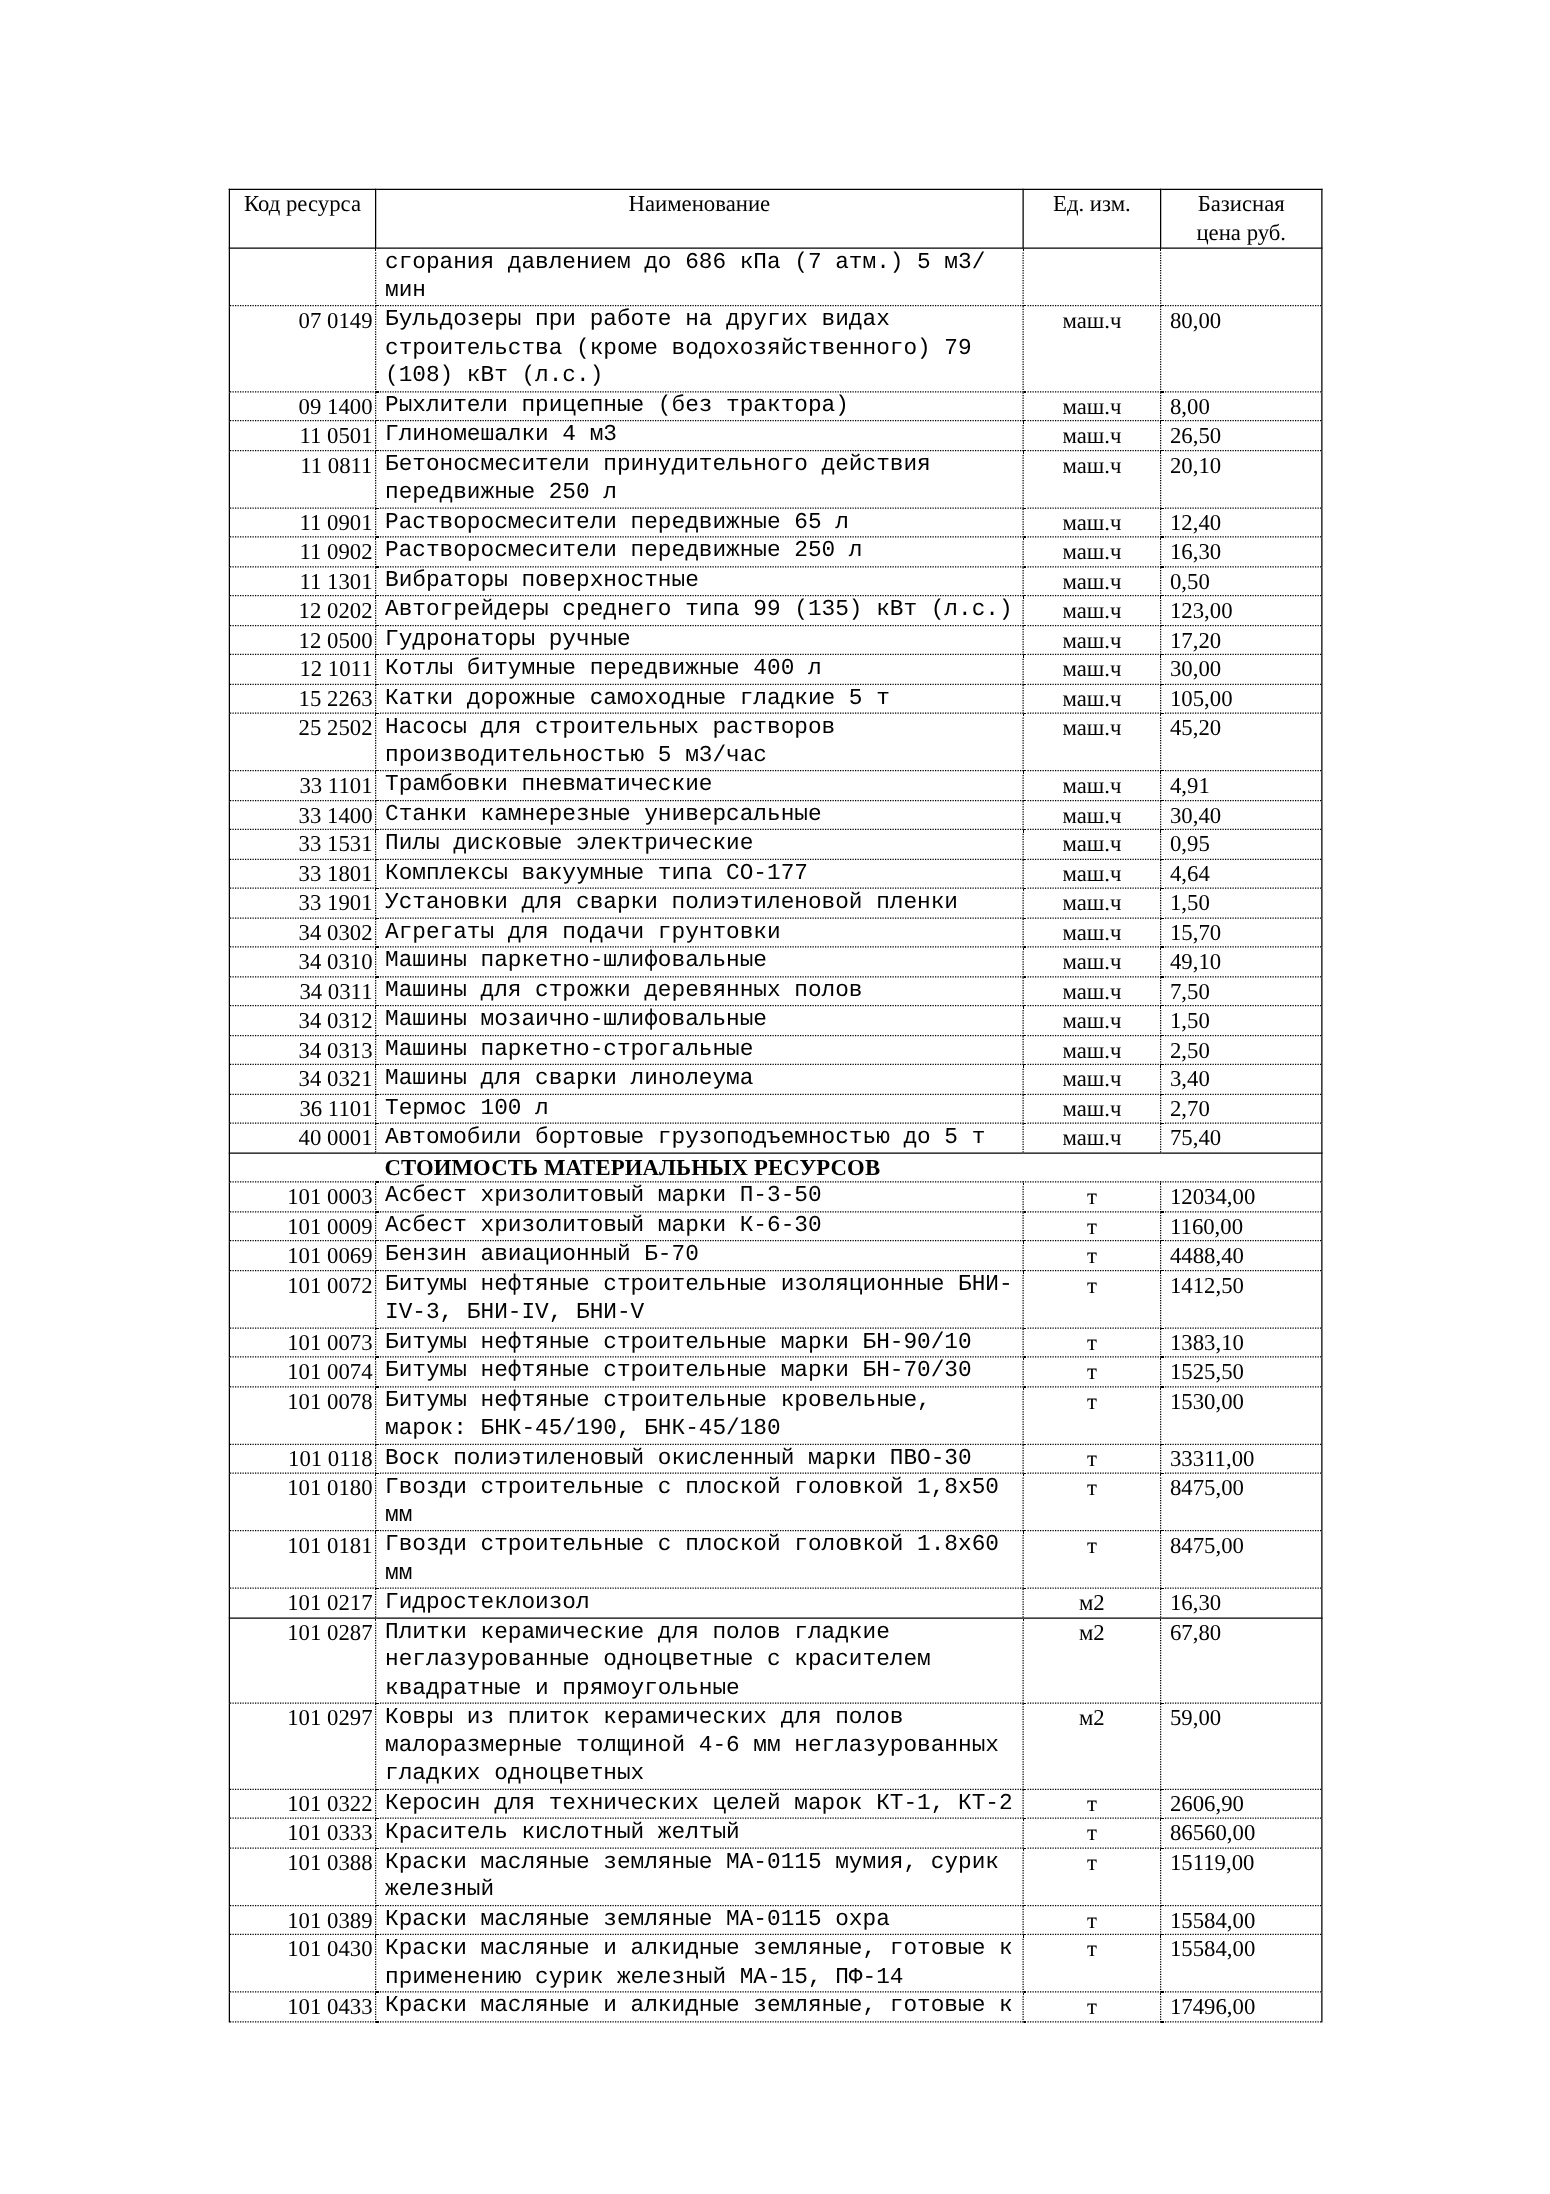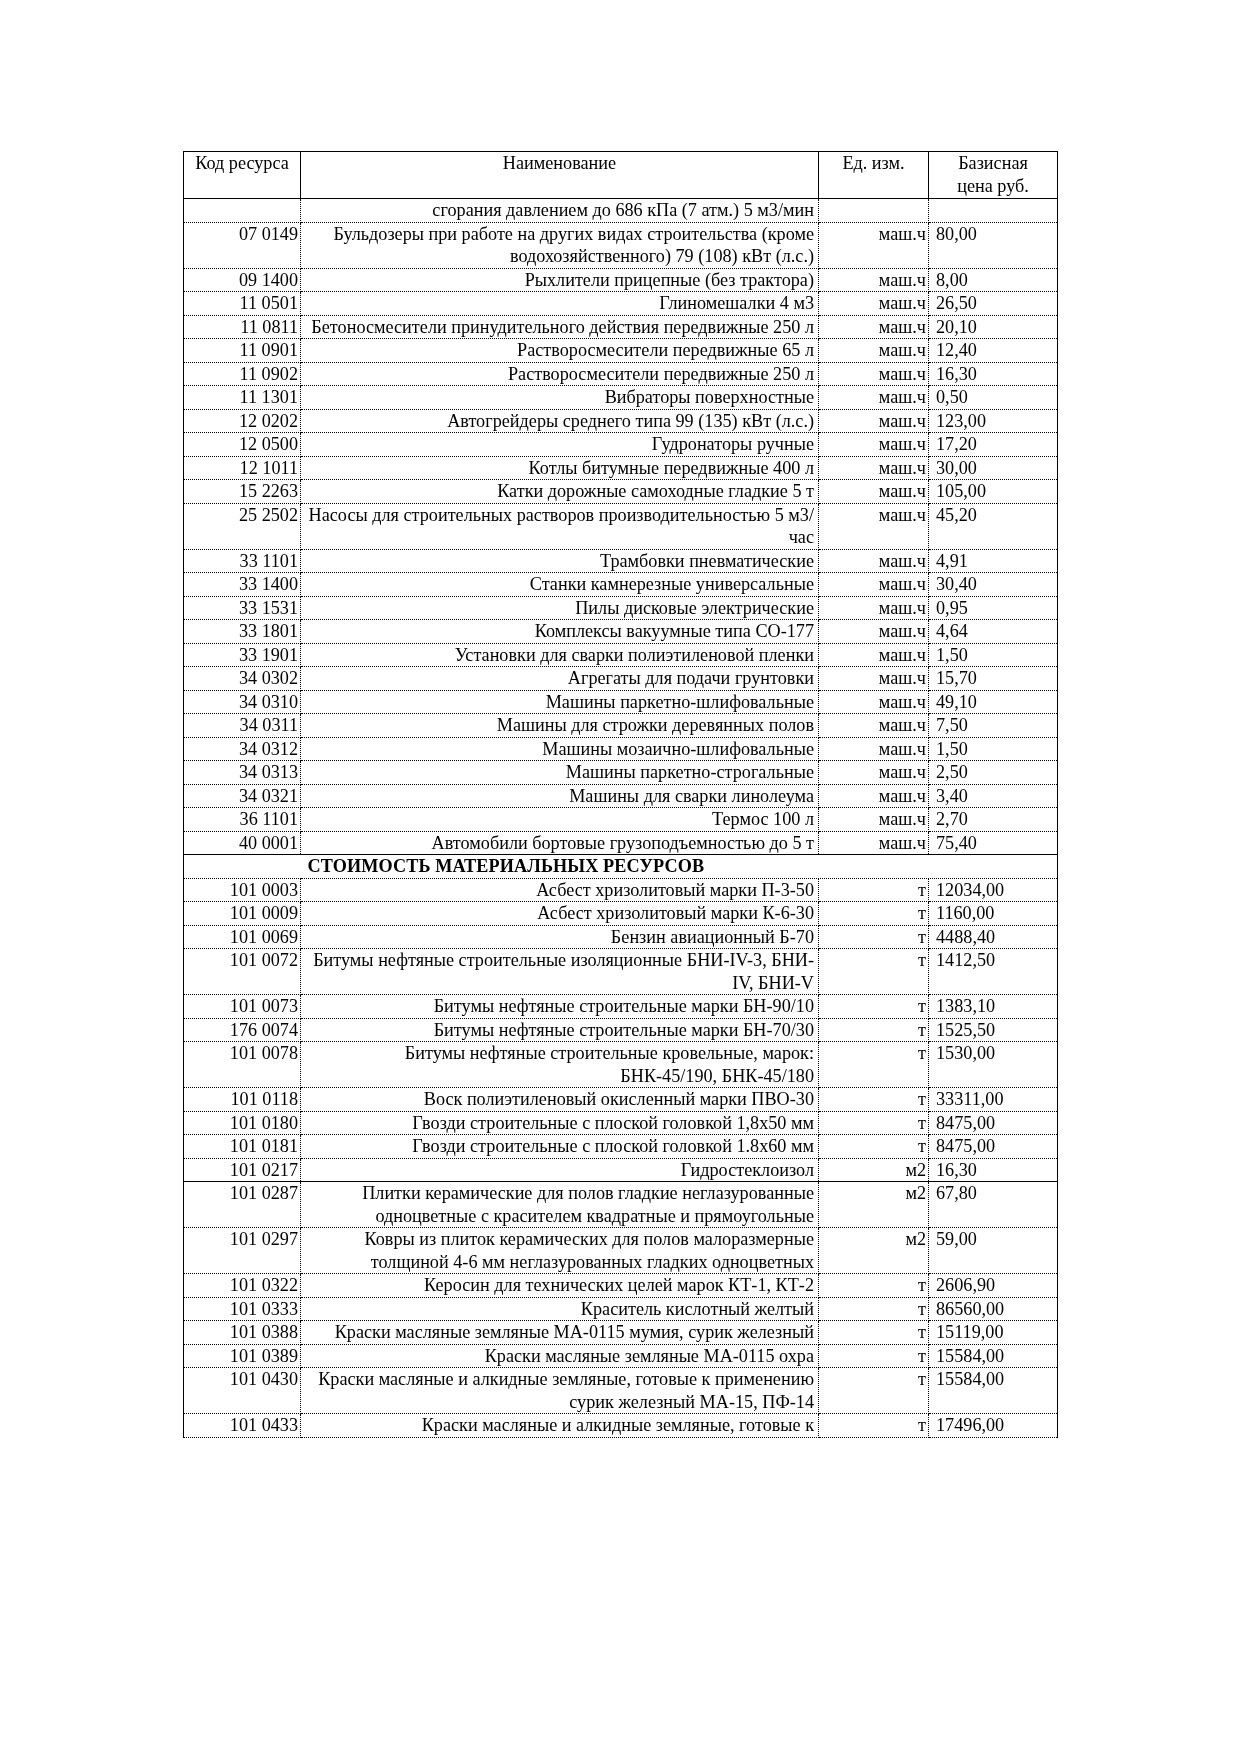--- a/index.html
+++ b/index.html
@@ -10,22 +10,22 @@
           font-size: 18.2px; line-height: 22.5px; }
   col.c-code { width: 117px; }
   col.c-name { width: 518px; }
   col.c-unit { width: 110px; }
   col.c-price { width: 129px; }
   th { font-weight: normal; border: 1.5px solid #000; vertical-align: top;
        padding: 0 4px 0 4px; text-align: center; line-height: 23px; height: 46px; }
   td { border-left: 1.2px dotted #000; border-right: 1.2px dotted #000;
        border-bottom: 1.2px dotted #000; vertical-align: top; padding: 0 4px 0 7px; }
   td.code { text-align: right; padding: 0 2px; }
-  td.name { text-align: right; }
-  td.unit { text-align: right; padding: 0 2px; }
+  td.name { text-align: left; font-family: Liberation Mono, monospace; }
+  td.unit { text-align: center; padding: 0 2px; }
   td.price { text-align: left; padding-right: 14px; }
   tr > td:first-child { border-left: 1.6px solid #000; }
   tr > td:last-child { border-right: 1.6px solid #000; }
   tr.first-row td { border-top: 1.5px solid #000; }
   tr.solid-bottom td { border-bottom: 1.6px solid #000; }
   tr.section td { border-top: 1.6px solid #000; font-weight: bold; }
   tr.section td.section-title { text-align: left; padding-left: 7px; letter-spacing: 0.1px; }
   tr.last-row td { border-bottom: 1.2px dotted #000; }
 </style>
 </head>
@@ -235,21 +235,21 @@
           <td class="unit">т</td>
           <td class="price">1412,50</td>
         </tr>
         <tr>
           <td class="code">101 0073</td>
           <td class="name">Битумы нефтяные строительные марки БН-90/10</td>
           <td class="unit">т</td>
           <td class="price">1383,10</td>
         </tr>
         <tr>
-          <td class="code">176 0074</td>
+          <td class="code">101 0074</td>
           <td class="name">Битумы нефтяные строительные марки БН-70/30</td>
           <td class="unit">т</td>
           <td class="price">1525,50</td>
         </tr>
         <tr>
           <td class="code">101 0078</td>
           <td class="name">Битумы нефтяные строительные кровельные, марок: БНК-45/190, БНК-45/180</td>
           <td class="unit">т</td>
           <td class="price">1530,00</td>
         </tr>

